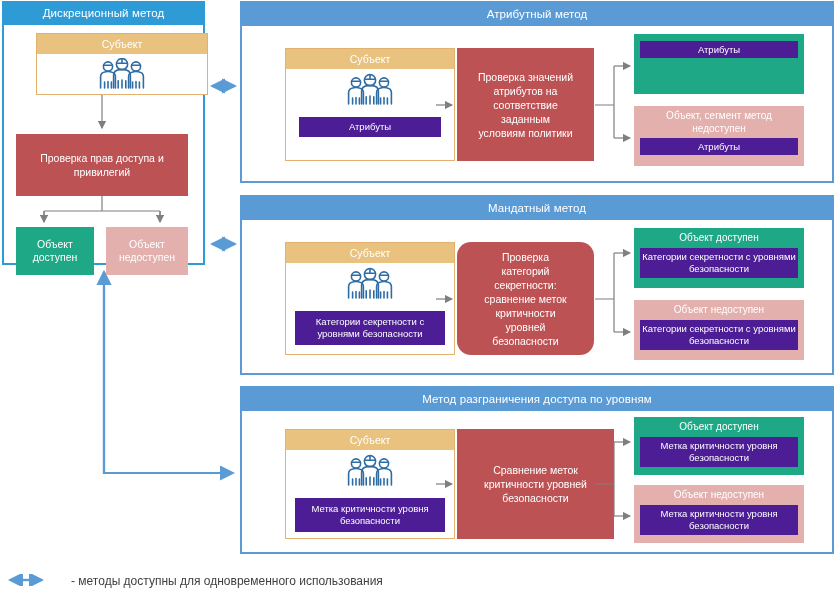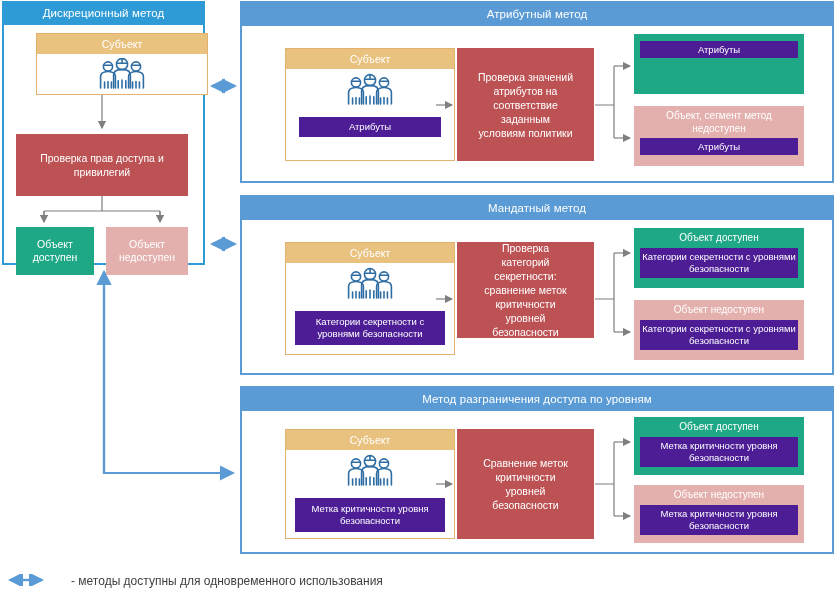--- a/index.html
+++ b/index.html
@@ -261,21 +261,21 @@
                   <path d="M37.6 7.2h8.8"></path>
                 <path d="M34.6 30V18.5c0-2.6 2.4-4.4 5.2-4.8 1.4-.2 3-.2 4.4 0 2.8.4 5.2 2.2 5.2 4.8V30"></path>
                 <path d="M38.6 30v-6M42 30v-6.5M45.4 30v-6"></path>
               </g>
             </svg>
           </span>
           <div class="badge" style="margin-top:6px;width:150px;height:34px;">Категории секретности с уровнями безопасности</div>
         </div>
       </div>
 
-      <div class="process" style="left:215px;top:22px;width:137px;height:96px;">
+      <div class="process" style="left:215px;top:22px;width:137px;height:113px;border-radius:14px;">
         <span>Проверка категорий секретности: сравнение меток критичности уровней безопасности</span>
       </div>
 
       <div class="result ok" style="left:392px;top:8px;width:170px;height:60px;">
         <div class="result-title">Объект доступен</div>
         <div class="badge" style="height:30px;">Категории секретности с уровнями безопасности</div>
       </div>
 
       <div class="result no" style="left:392px;top:80px;width:170px;height:60px;">
         <div class="result-title">Объект недоступен</div>
@@ -315,21 +315,21 @@
                   <path d="M37.6 7.2h8.8"></path>
                 <path d="M34.6 30V18.5c0-2.6 2.4-4.4 5.2-4.8 1.4-.2 3-.2 4.4 0 2.8.4 5.2 2.2 5.2 4.8V30"></path>
                 <path d="M38.6 30v-6M42 30v-6.5M45.4 30v-6"></path>
               </g>
             </svg>
           </span>
           <div class="badge" style="margin-top:6px;width:150px;height:34px;">Метка критичности уровня безопасности</div>
         </div>
       </div>
 
-      <div class="process" style="left:215px;top:18px;width:137px;height:110px;">
+      <div class="process" style="left:215px;top:18px;width:157px;height:110px;">
         <span>Сравнение меток критичности уровней безопасности</span>
       </div>
 
       <div class="result ok" style="left:392px;top:6px;width:170px;height:58px;">
         <div class="result-title">Объект доступен</div>
         <div class="badge" style="height:30px;">Метка критичности уровня безопасности</div>
       </div>
 
       <div class="result no" style="left:392px;top:74px;width:170px;height:58px;">
         <div class="result-title">Объект недоступен</div>

